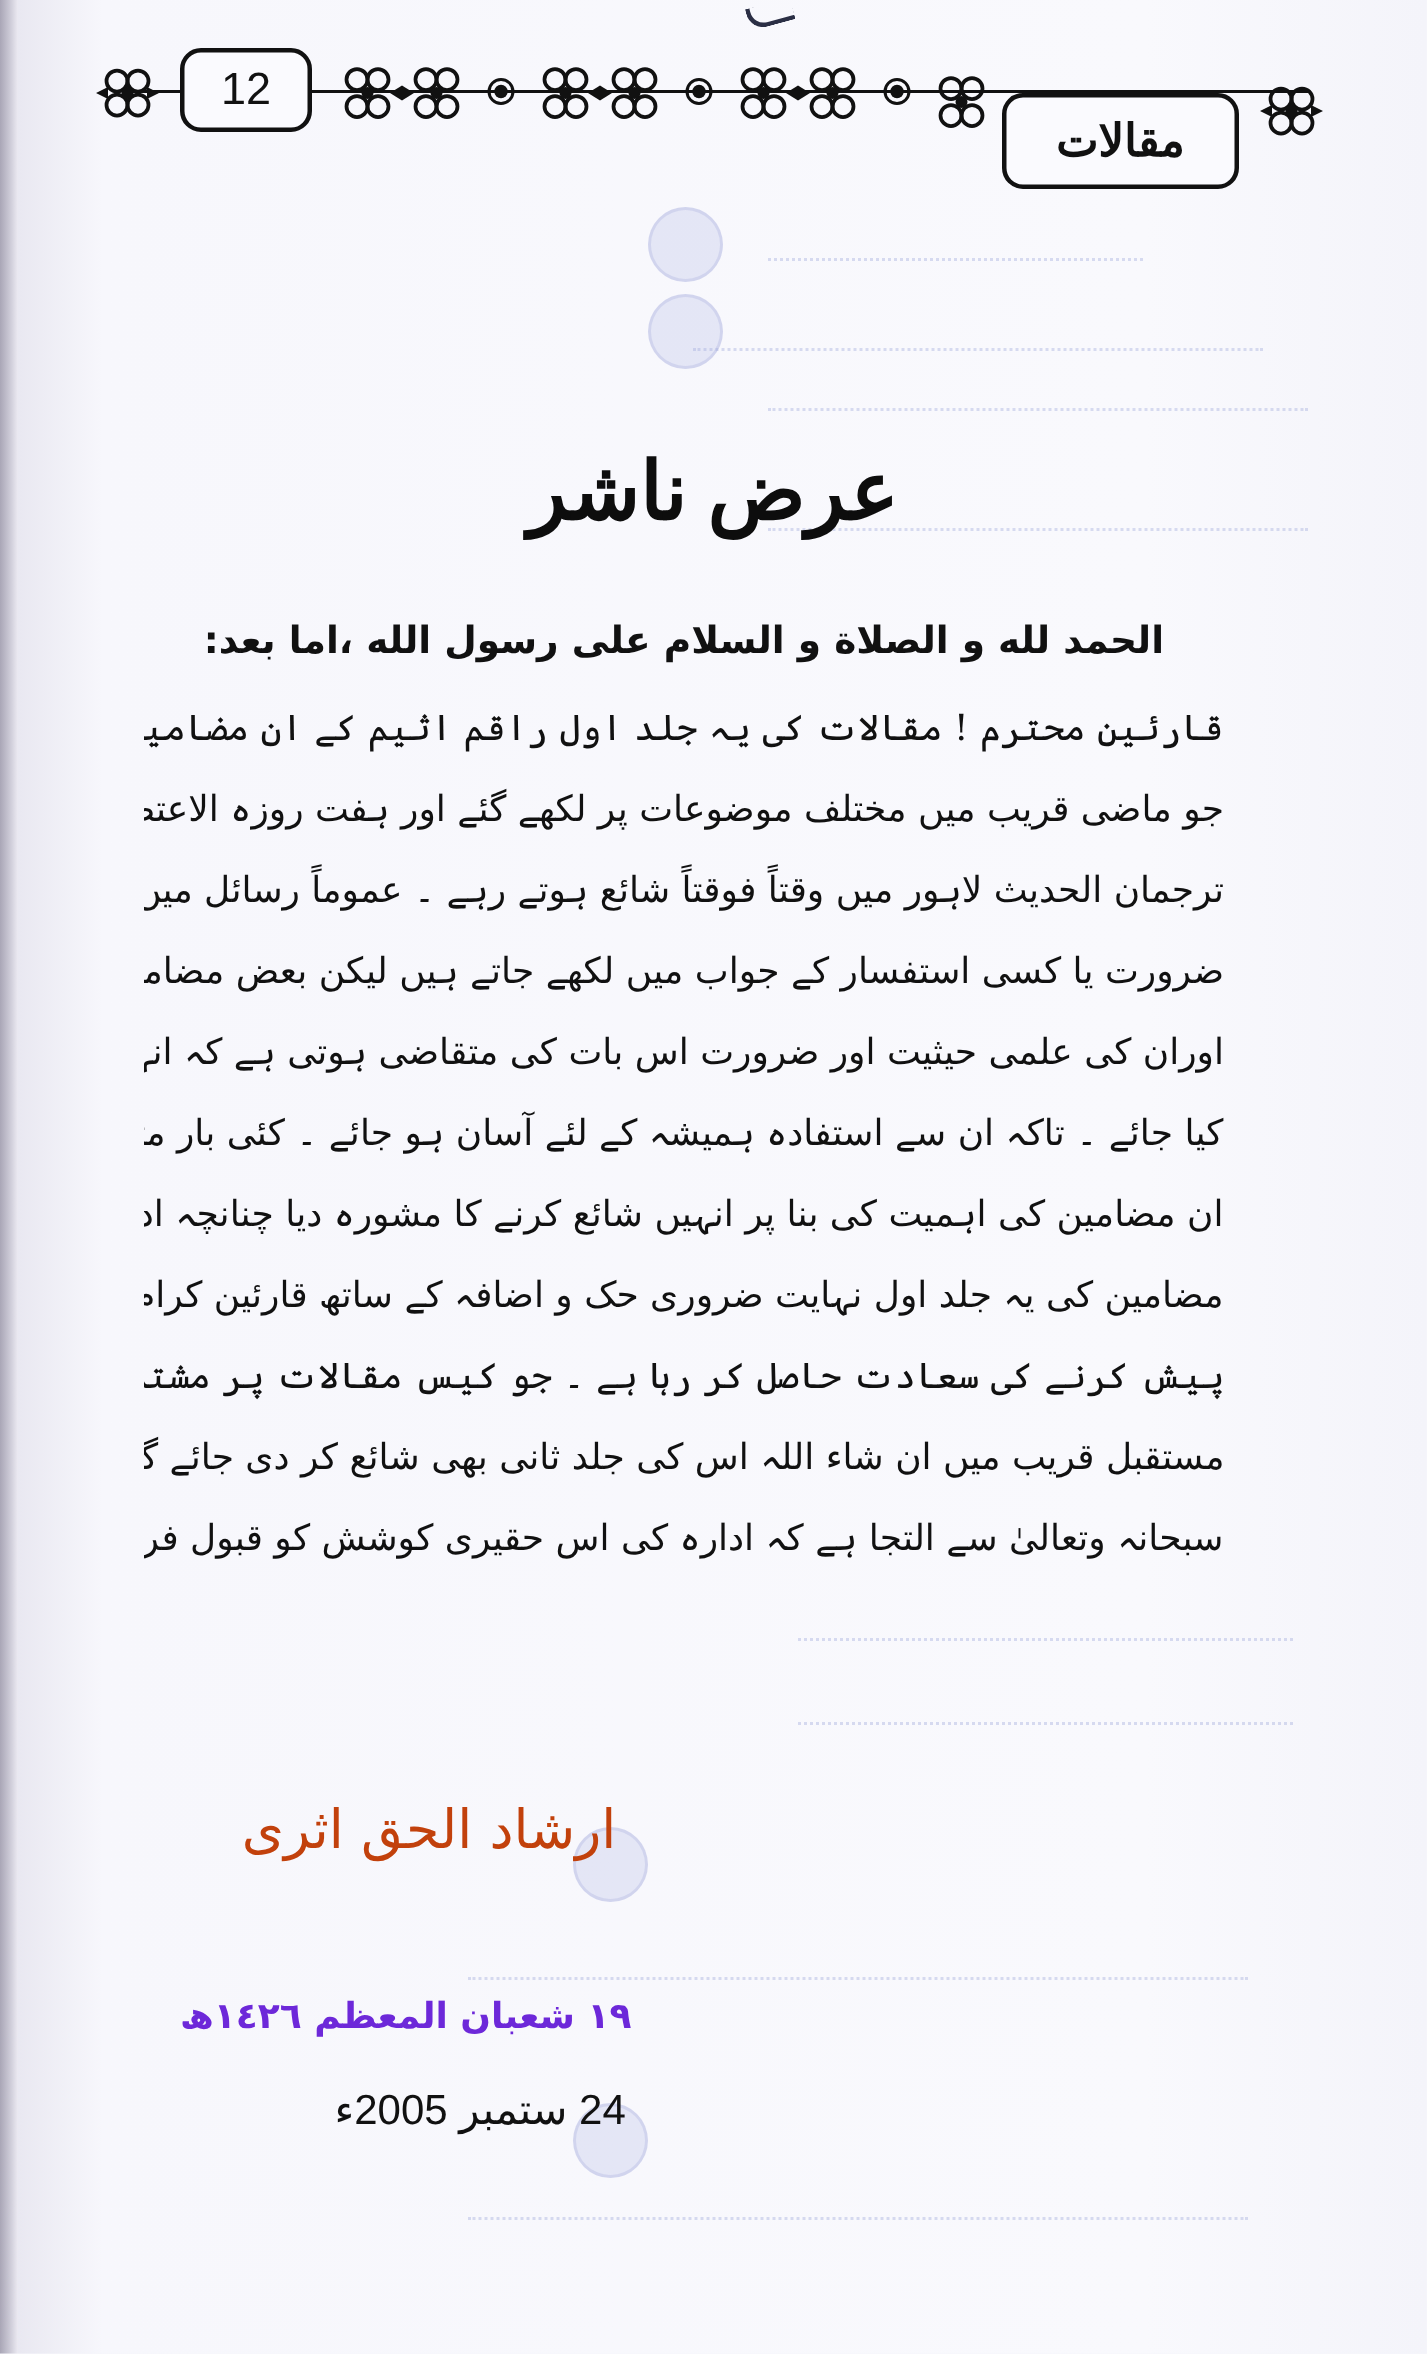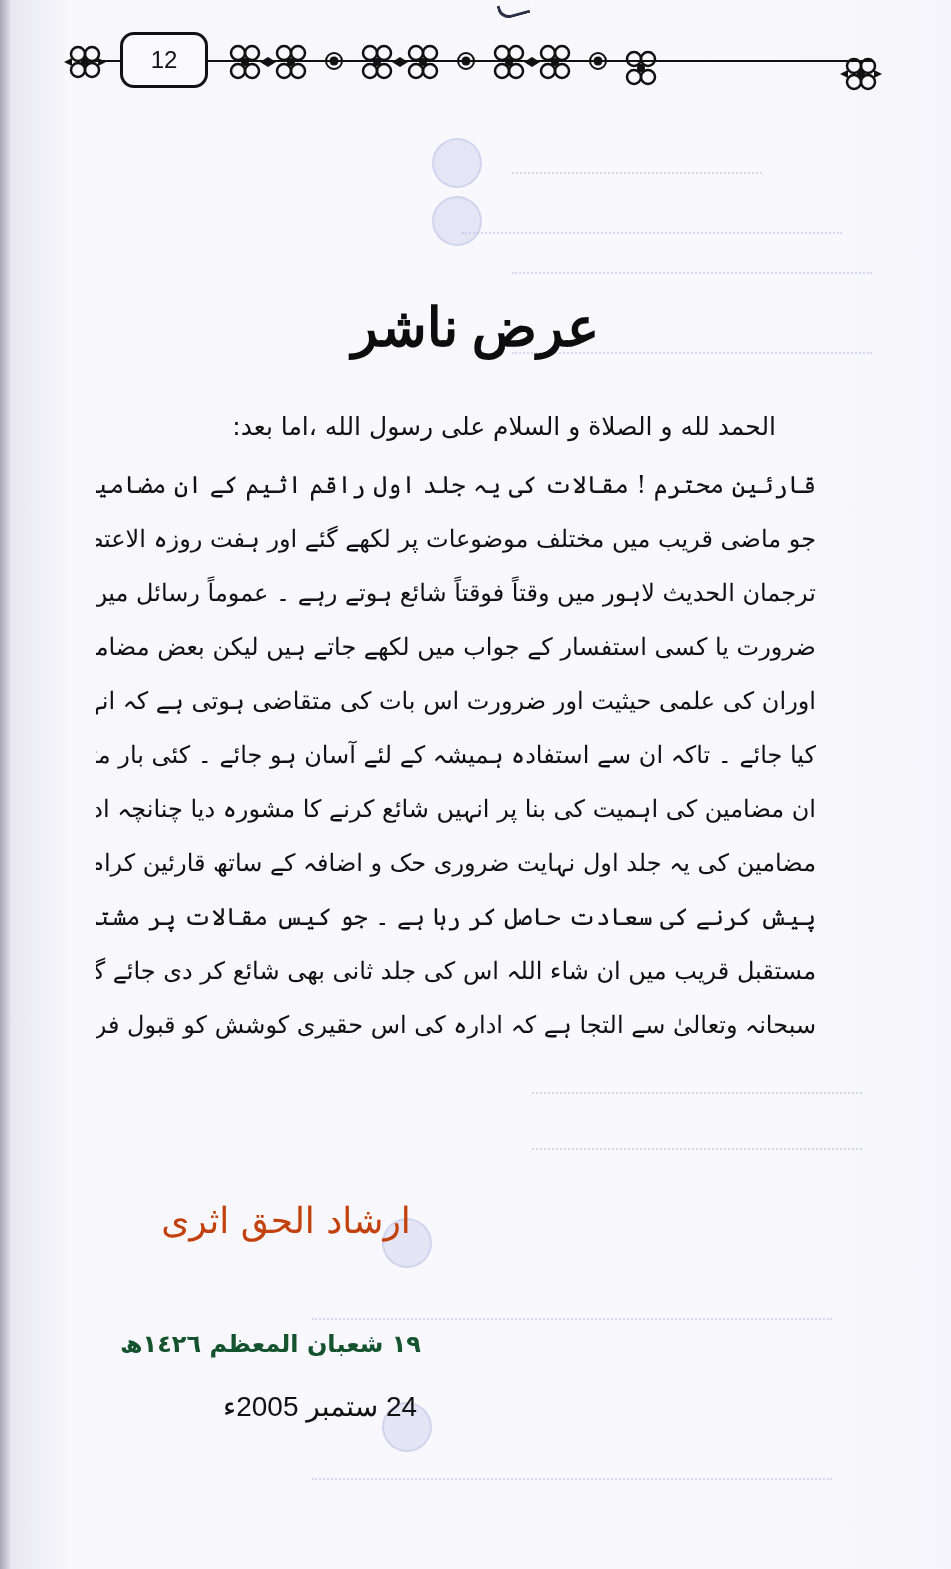--- a/index.html
+++ b/index.html
@@ -85,21 +85,21 @@
       border: 3px solid #111;
       border-radius: 14px;
       background: #fafafe;
       box-sizing: border-box;
       display: flex;
       align-items: center;
       justify-content: center;
     }
     .page-number {
       font-family: "Liberation Sans", sans-serif;
-      font-size: 24px;
+      font-size: 30px;
       color: #111;
     }
     .running-title-frame {
       position: absolute;
       left: 606px; top: 32px;
       width: 158px; height: 64px;
       border: 3px solid #111;
       border-radius: 14px;
       background: #fafafe;
       box-sizing: border-box;
@@ -127,21 +127,21 @@
       font-size: 54px;
       color: #0d0d0d;
       letter-spacing: 1px;
     }
     .salutation {
       position: absolute;
       right: 175px;
       top: 412px;
       direction: rtl;
       font-family: "DejaVu Sans", sans-serif;
-      font-weight: normal;
+      font-weight: bold;
       font-size: 25px;
       color: #111;
       white-space: nowrap;
     }
     .body-text {
       position: absolute;
       left: 96px; width: 720px;
       top: 458px;
       direction: rtl;
       text-align: justify;
@@ -186,21 +186,21 @@
       height: 78px;
       line-height: 78px;
     }
     .date-hijri {
       position: absolute;
       left: 120px; top: 1330px;
       direction: rtl;
       font-family: "DejaVu Sans", sans-serif;
       font-weight: bold;
       font-size: 24px;
-      color: #14532d;
+      color: #6d28d9;
       white-space: nowrap;
     }
     .date-gregorian {
       position: absolute;
       left: 180px; top: 1390px;
       direction: rtl;
       font-family: "Liberation Sans", sans-serif;
       font-size: 28px;
       color: #111;
       white-space: nowrap;
@@ -324,20 +324,23 @@
         <g fill="none" stroke="#111" stroke-width="2.5">
           <circle cx="16" cy="13" r="7"></circle>
           <circle cx="30" cy="13" r="7"></circle>
           <circle cx="16" cy="31" r="7"></circle>
           <circle cx="30" cy="31" r="7"></circle>
         </g>
         <circle cx="23" cy="22" r="4" fill="#111"></circle>
       </svg>
   </div>
 
+  <div class="running-title-frame">
+    <span class="running-title">مقالات</span>
+  </div>
 
   <div class="ornament" style="left:776px; top:22px;">
     <svg width="46" height="44" viewBox="0 0 46 44">
         <g fill="none" stroke="#111" stroke-width="2.5">
           <circle cx="16" cy="14" r="7"></circle>
           <circle cx="30" cy="14" r="7"></circle>
           <circle cx="16" cy="30" r="7"></circle>
           <circle cx="30" cy="30" r="7"></circle>
         </g>
         <circle cx="23" cy="22" r="4" fill="#111"></circle>

